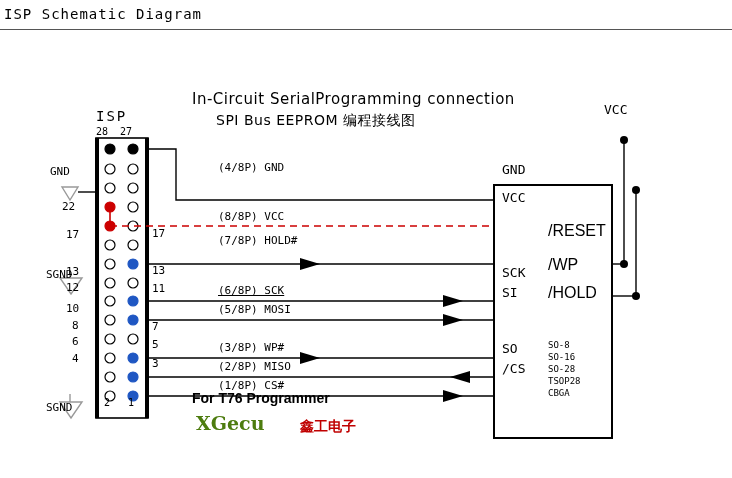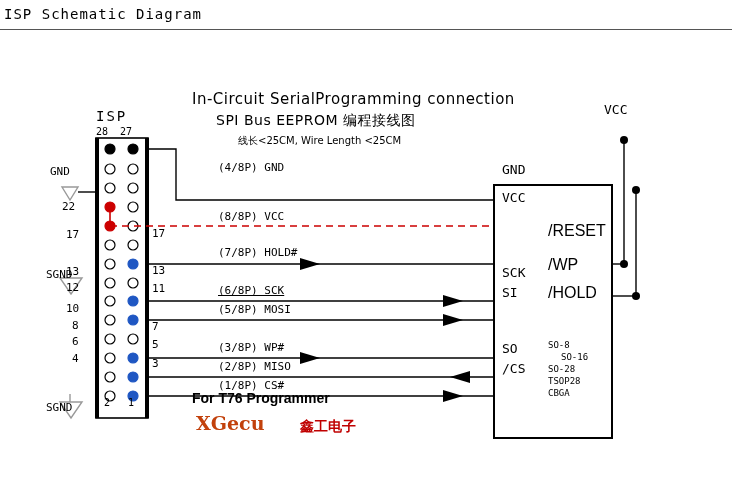--- a/index.html
+++ b/index.html
@@ -113,21 +113,21 @@
   }
   .footer1 {
     font-family: Liberation Sans, sans-serif;
     font-size: 14px;
     font-weight: bold;
   }
   .brand {
     font-family: "DejaVu Serif", serif;
     font-size: 19px;
     font-weight: bold;
-    color: #c2410c;
+    color: #4d7c0f;
   }
   .brand-cn {
     font-family: "DejaVu Sans", sans-serif;
     font-size: 14px;
     font-weight: bold;
     color: #c00000;
   }
 </style>
 </head>
 <body>
@@ -239,21 +239,20 @@
       <circle cx="624" cy="234" r="4" fill="#000000"></circle>
 
       <line x1="612" y1="266" x2="636" y2="266" stroke="#000000" stroke-width="1.4"></line>
       <line x1="636" y1="266" x2="636" y2="160" stroke="#000000" stroke-width="1.4"></line>
       <circle cx="636" cy="266" r="4" fill="#000000"></circle>
       <circle cx="636" cy="160" r="4" fill="#000000"></circle>
     </svg>
 
     <div class="txt hdr1" style="left:192px; top:60px;">In-Circuit SerialProgramming connection</div>
     <div class="txt hdr2" style="left:216px; top:82px;">SPI Bus EEPROM 编程接线图</div>
-    <div class="txt hdr3" style="left:238px; top:104px;">线长&lt;25CM, Wire Length &lt;25CM</div>
 
     <div class="txt isp-title" style="left:96px; top:78px;">ISP</div>
     <div class="txt pinnum" style="left:96px; top:96px;">28</div>
     <div class="txt pinnum" style="left:120px; top:96px;">27</div>
     <div class="txt pinnum" style="left:104px; top:367px;">2</div>
     <div class="txt pinnum" style="left:128px; top:367px;">1</div>
 
     <div class="txt gndlabel" style="left:50px; top:135px;">GND</div>
 
     <div class="txt leftnum" style="left:62px; top:170px;">22</div>
@@ -271,40 +270,40 @@
 
     <div class="txt leftnum" style="left:152px; top:197px;">17</div>
     <div class="txt leftnum" style="left:152px; top:234px;">13</div>
     <div class="txt leftnum" style="left:152px; top:252px;">11</div>
     <div class="txt leftnum" style="left:152px; top:290px;">7</div>
     <div class="txt leftnum" style="left:152px; top:308px;">5</div>
     <div class="txt leftnum" style="left:152px; top:327px;">3</div>
 
     <div class="txt netlabel" style="left:218px; top:131px;">(4/8P) GND</div>
     <div class="txt netlabel" style="left:218px; top:180px;">(8/8P) VCC</div>
-    <div class="txt netlabel" style="left:218px; top:216px;">(7/8P) HOLD#</div>
+    <div class="txt netlabel" style="left:218px; top:204px;">(7/8P) HOLD#</div>
     <div class="txt netlabel" style="left:218px; top:254px;text-decoration:underline;">(6/8P) SCK</div>
     <div class="txt netlabel" style="left:218px; top:273px;text-align:center;">(5/8P) MOSI</div>
     <div class="txt netlabel" style="left:218px; top:311px;">(3/8P) WP#</div>
     <div class="txt netlabel" style="left:218px; top:330px;">(2/8P) MISO</div>
     <div class="txt netlabel" style="left:218px; top:349px;">(1/8P) CS#</div>
 
     <div class="txt chippin" style="left:502px; top:132px;">GND</div>
     <div class="txt chippin" style="left:502px; top:160px;">VCC</div>
     <div class="txt chippin" style="left:502px; top:235px;">SCK</div>
     <div class="txt chippin" style="left:502px; top:255px;">SI</div>
     <div class="txt chippin" style="left:502px; top:311px;">SO</div>
     <div class="txt chippin" style="left:502px; top:331px;">/CS</div>
 
     <div class="txt chipsig" style="left:548px; top:192px;">/RESET</div>
     <div class="txt chipsig" style="left:548px; top:226px;">/WP</div>
     <div class="txt chipsig" style="left:548px; top:254px;">/HOLD</div>
 
     <div class="txt pkg" style="left:548px; top:310px;">SO-8</div>
-    <div class="txt pkg" style="left:548px; top:322px;margin-left:13px;">SO-16</div>
+    <div class="txt pkg" style="left:548px; top:322px;">SO-16</div>
     <div class="txt pkg" style="left:548px; top:334px;">SO-28</div>
     <div class="txt pkg" style="left:548px; top:346px;">TSOP28</div>
     <div class="txt pkg" style="left:548px; top:358px;">CBGA</div>
 
     <div class="txt vcclabel" style="left:604px; top:72px;">VCC</div>
 
     <div class="txt footer1" style="left:192px; top:360px;">For T76 Programmer</div>
     <div class="txt brand" style="left:196px; top:382px;">XGecu</div>
     <div class="txt brand-cn" style="left:300px; top:388px;">鑫工电子</div>
 

